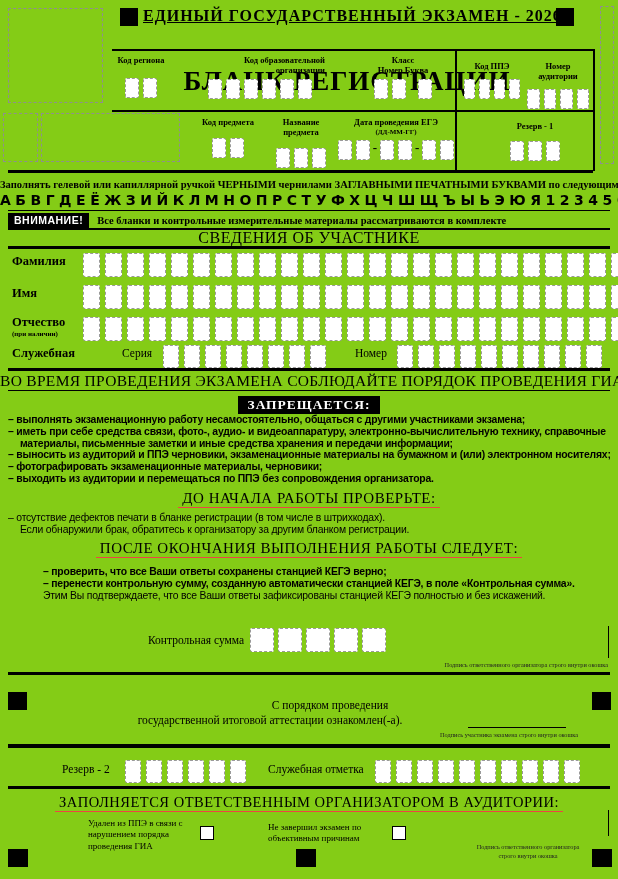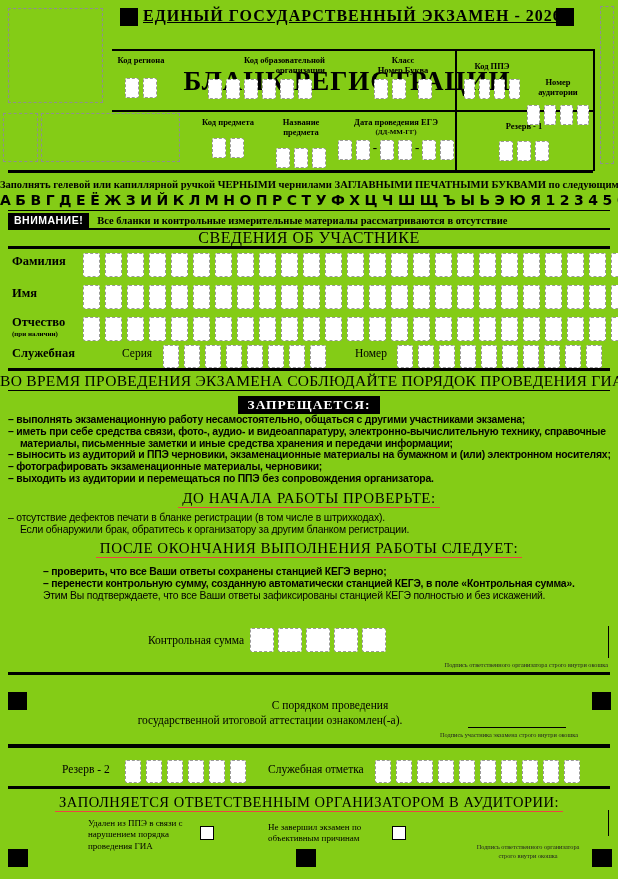--- a/index.html
+++ b/index.html
@@ -114,21 +114,21 @@
   </div>
   <div class="fgroup" style="left:462px;top:56px;width:60px;">
     <div class="flabel" style="margin-top:6px;">Код ППЭ</div>
     <div class="cells cells-sm" style="margin-top:7px;">
         <span class="cell"></span>
         <span class="cell"></span>
         <span class="cell"></span>
         <span class="cell"></span>
       </div>
   </div>
-  <div class="fgroup" style="left:525px;top:72px;width:66px;">
+  <div class="fgroup" style="left:525px;top:56px;width:66px;">
     <div class="flabel" style="margin-top:6px;">Номер аудитории</div>
     <div class="cells cells-sm" style="margin-top:7px;">
         <span class="cell"></span>
         <span class="cell"></span>
         <span class="cell"></span>
         <span class="cell"></span>
       </div>
   </div>
 
   <div class="fgroup" style="left:197px;top:118px;width:62px;">
@@ -159,36 +159,36 @@
           <span class="cell"></span>
           <span class="cell"></span>
         </div>
       <span class="date-dash">-</span>
       <div class="cells cells-sm">
           <span class="cell"></span>
           <span class="cell"></span>
         </div>
     </div>
   </div>
-  <div class="fgroup" style="left:484px;top:118px;width:80px;">
+  <div class="fgroup" style="left:495px;top:118px;width:80px;">
     <div class="flabel" style="margin-top:4px;">Резерв - 1</div>
     <div class="cells cells-sm" style="margin-top:9px;">
         <span class="cell"></span>
         <span class="cell"></span>
         <span class="cell"></span>
       </div>
   </div>
 
   <div class="abs fill-instr center" style="left:0;top:179px;width:618px;">Заполнять гелевой или капиллярной ручкой ЧЕРНЫМИ чернилами ЗАГЛАВНЫМИ ПЕЧАТНЫМИ БУКВАМИ по следующим образцам:</div>
   <div class="abs samples center" style="left:0;top:192px;width:618px;">АБВГДЕЁЖЗИЙКЛМНОПРСТУФХЦЧШЩЪЫЬЭЮЯ1234567890XVIL-</div>
 
   <div class="abs hr" style="left:8px;top:210px;width:602px;height:1px;"></div>
   <div class="abs" style="left:8px;top:213px;width:602px;display:flex;align-items:center;">
     <span class="attn-label">ВНИМАНИЕ!</span>
-    <span class="attn-text">Все бланки и контрольные измерительные материалы рассматриваются в отсутствие</span>
+    <span class="attn-text">Все бланки и контрольные измерительные материалы рассматриваются в комплекте</span>
   </div>
   <div class="abs hr" style="left:8px;top:228px;width:602px;height:1.5px;"></div>
 
   <div class="abs sec-title center" style="left:0;top:229px;width:618px;">СВЕДЕНИЯ ОБ УЧАСТНИКЕ</div>
   <div class="abs hr" style="left:8px;top:246px;width:602px;height:2.5px;"></div>
 
   <div class="abs name-label" style="left:12px;top:254px;">Фамилия</div>
   <div class="abs cells cells-lg" style="left:80px;top:250px;">
       <span class="cell"></span>
       <span class="cell"></span>

